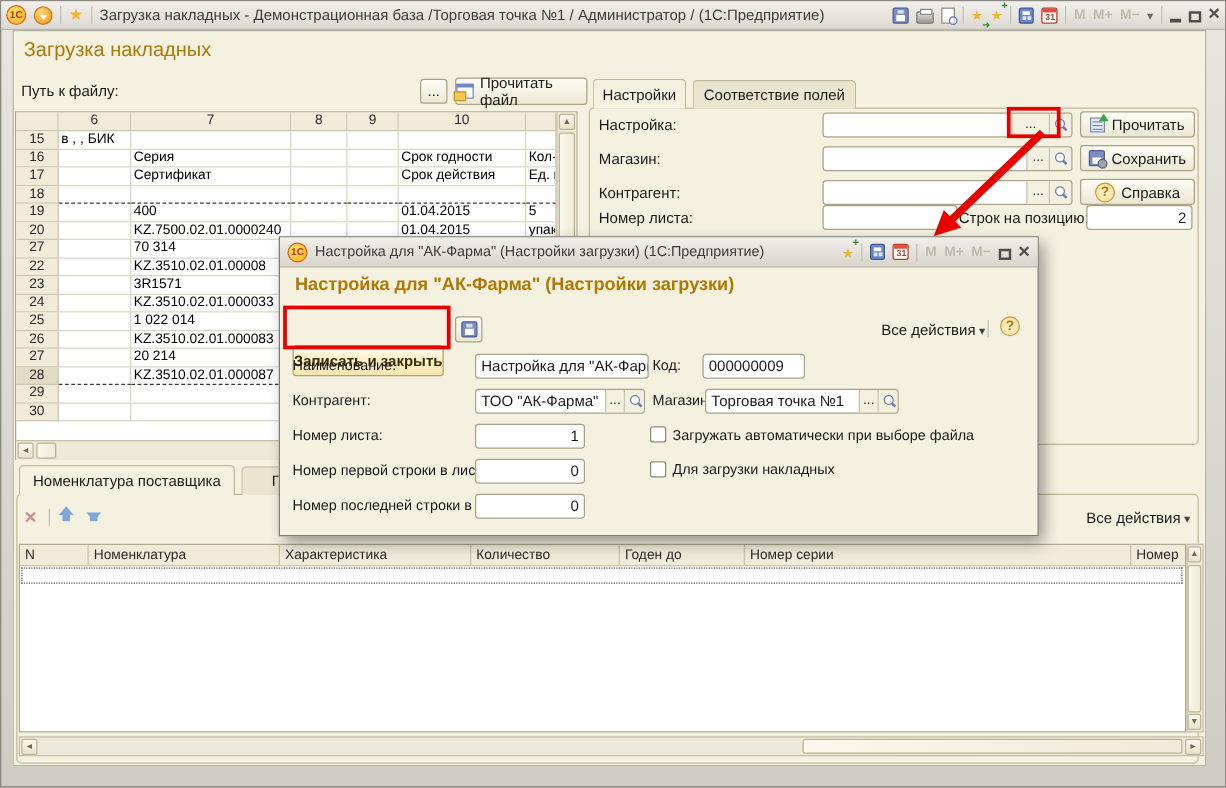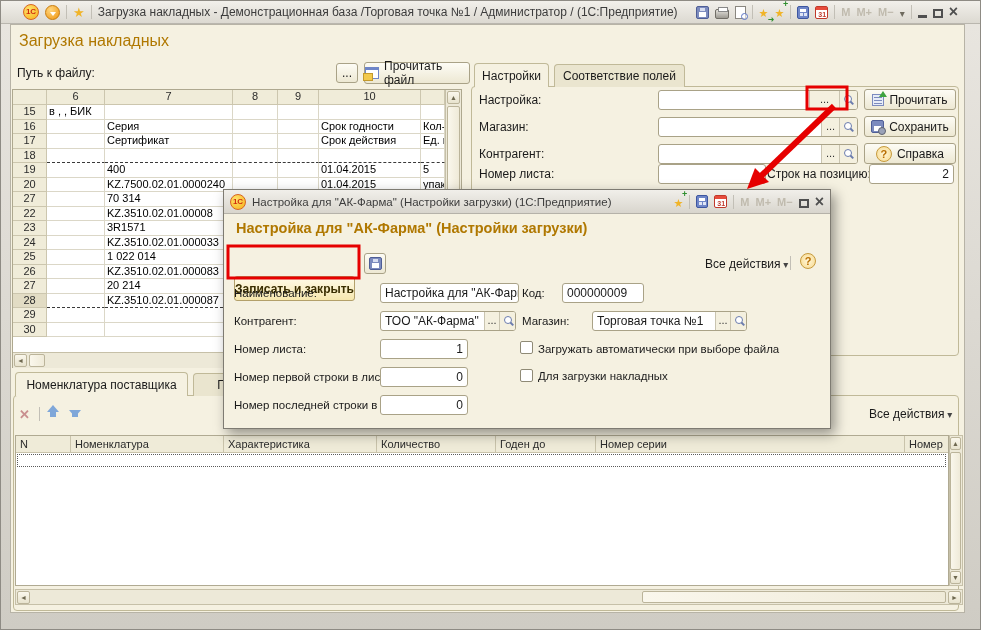--- a/index.html
+++ b/index.html
@@ -1,21 +1,21 @@
 <!DOCTYPE html>
 <html><head>
 <meta charset="utf-8">
 <style>
   html,body{margin:0;padding:0;background:#9a9890;}
   *{box-sizing:border-box;}
   .win{position:relative;width:981px;height:630px;background:linear-gradient(#e9e6e0,#cfccc4);
        border:1px solid #8e8b84;overflow:hidden;font-family:"Liberation Sans",sans-serif;color:#1a1a1a;}
   
   .titlebar{position:absolute;left:0;top:0;width:100%;height:23px;display:flex;align-items:center;
-       gap:6px;padding:0 22px;background:linear-gradient(#f2f0eb,#dcd9d1);border-bottom:1px solid #b9b6ae;}
+       gap:6px;padding:0 4px;background:linear-gradient(#f2f0eb,#dcd9d1);border-bottom:1px solid #b9b6ae;}
   .title-text{font-size:12px;color:#3c3c3c;white-space:nowrap;overflow:hidden;flex:1;}
   .tb-right{display:flex;align-items:center;gap:6px;}
   .vsep{width:1px;height:14px;background:#c2bfb6;}
   
   .i{display:inline-block;position:relative;flex:none;}
   .i-1c{width:16px;height:16px;border-radius:50%;background:radial-gradient(circle at 35% 30%,#ffe26b,#f6b21b);
         border:1px solid #d9641f;color:#cf2b0e;font-size:8px;font-weight:bold;line-height:14px;text-align:center;}
   .i-1c::before{content:"1С";}
   .i-rnd{width:15px;height:15px;border-radius:50%;background:radial-gradient(circle at 35% 30%,#ffd67e,#f0950f);border:1px solid #c87b0a;}
   .i-rnd::after{content:"";position:absolute;left:4px;top:6px;border-left:3.5px solid transparent;
@@ -420,21 +420,21 @@
       <span class="val">000000009</span>
     </div>
 
     <div class="lbl" style="left:10px;top:121px;">Контрагент:</div>
     <div class="fldg" style="left:156px;top:121px;width:136px;">
       <span class="val">ТОО "АК-Фарма"</span>
       <span class="dots" style="width:15px;">...</span>
       <span class="magbtn mag" style="width:16px;"></span>
     </div>
     <div class="lbl" style="left:298px;top:121px;">Магазин:</div>
-    <div class="fldg" style="left:340px;top:121px;width:155px;margin-left:28px;">
+    <div class="fldg" style="left:340px;top:121px;width:155px;">
       <span class="val">Торговая точка №1</span>
       <span class="dots" style="width:15px;">...</span>
       <span class="magbtn mag" style="width:16px;"></span>
     </div>
 
     <div class="lbl" style="left:10px;top:149px;">Номер листа:</div>
     <div class="fldg" style="left:156px;top:149px;width:88px;">
       <span class="val num">1</span>
     </div>
     <span class="cb" style="left:296px;top:151px;"></span>

